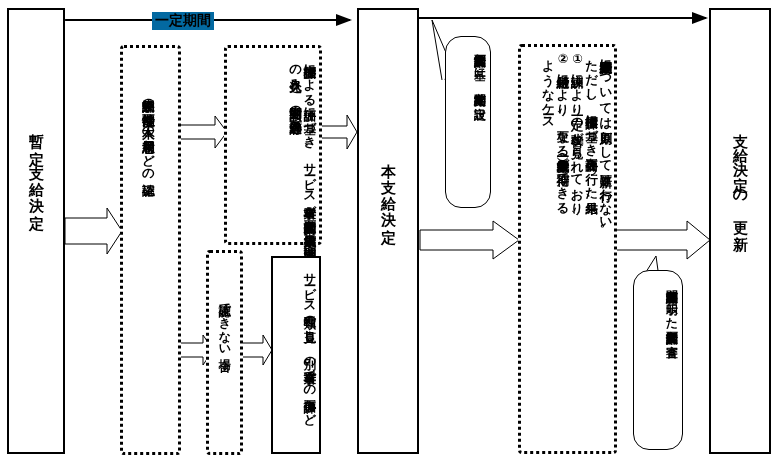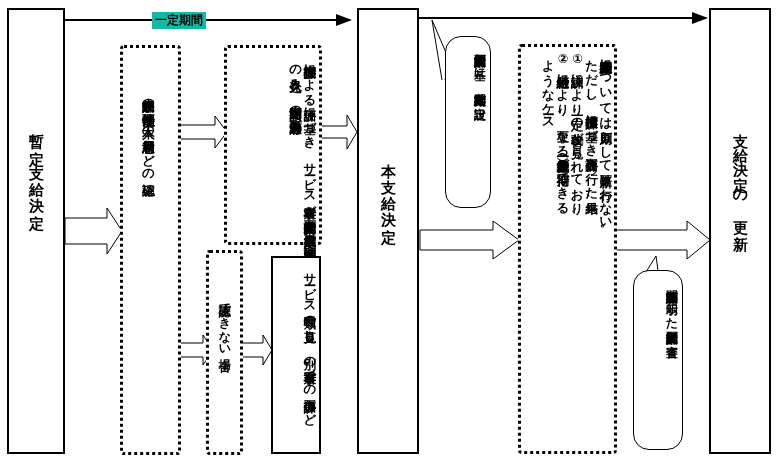--- a/index.html
+++ b/index.html
@@ -6,21 +6,21 @@
   body { width: 778px; height: 460px; position: relative; overflow: hidden;
          font-family: "DejaVu Sans", sans-serif; color: #000; }
   .abs { position: absolute; }
   .vtext { writing-mode: vertical-rl; font-weight: bold; letter-spacing: 0; line-height: 1.15; }
   .box-solid { border: 2px solid #000; box-sizing: border-box; background: #fff; }
   .box-dotted { border: 3px dotted #000; box-sizing: border-box; background: #fff; }
   .stage-label { writing-mode: vertical-rl; font-weight: bold; font-size: 15px; letter-spacing: 16px;
                  position: absolute; left: 50%; transform: translateX(-50%); }
   svg.overlay { position: absolute; left: 0; top: 0; width: 778px; height: 460px; pointer-events: none; }
   .callout { position: absolute; border: 1.5px solid #000; border-radius: 16px; background: #fff; box-sizing: border-box; }
-  .period-label { font-weight: bold; font-size: 12px; background: #14b8a6; padding: 0 3px; }
+  .period-label { font-weight: bold; font-size: 14px; background: #0369a1; padding: 0 3px; }
 </style>
 </head>
 <body>
 
 <svg class="overlay" viewBox="0 0 778 460">
   <defs>
     <marker id="arrowhead" markerWidth="8" markerHeight="8" refX="7" refY="4" orient="auto">
       <path d="M0,1 L8,4 L0,7 Z" fill="#000"></path>
     </marker>
   </defs>

